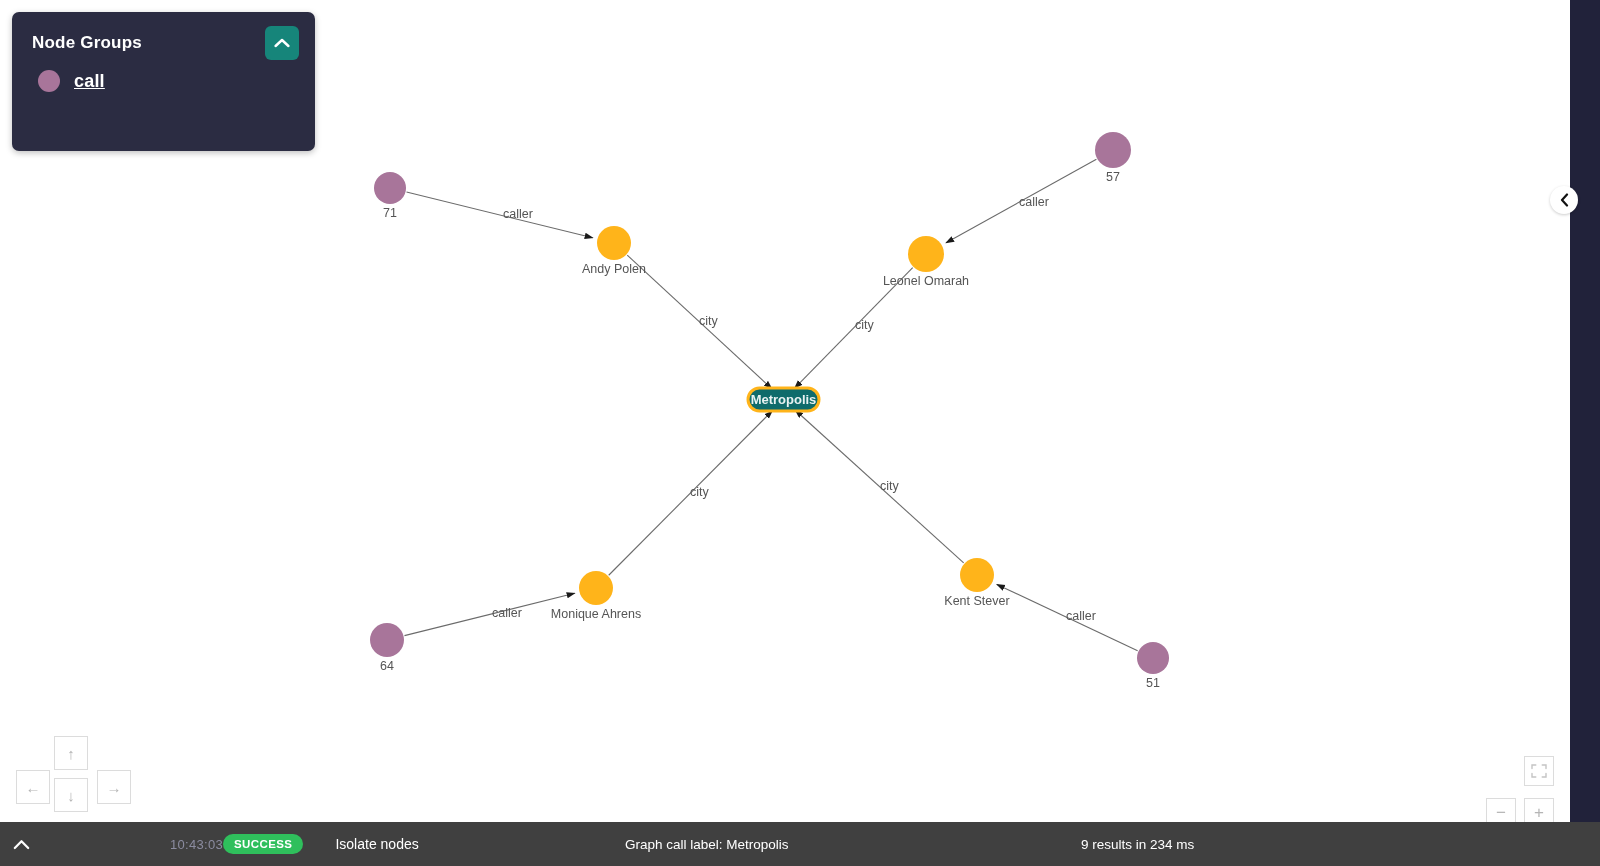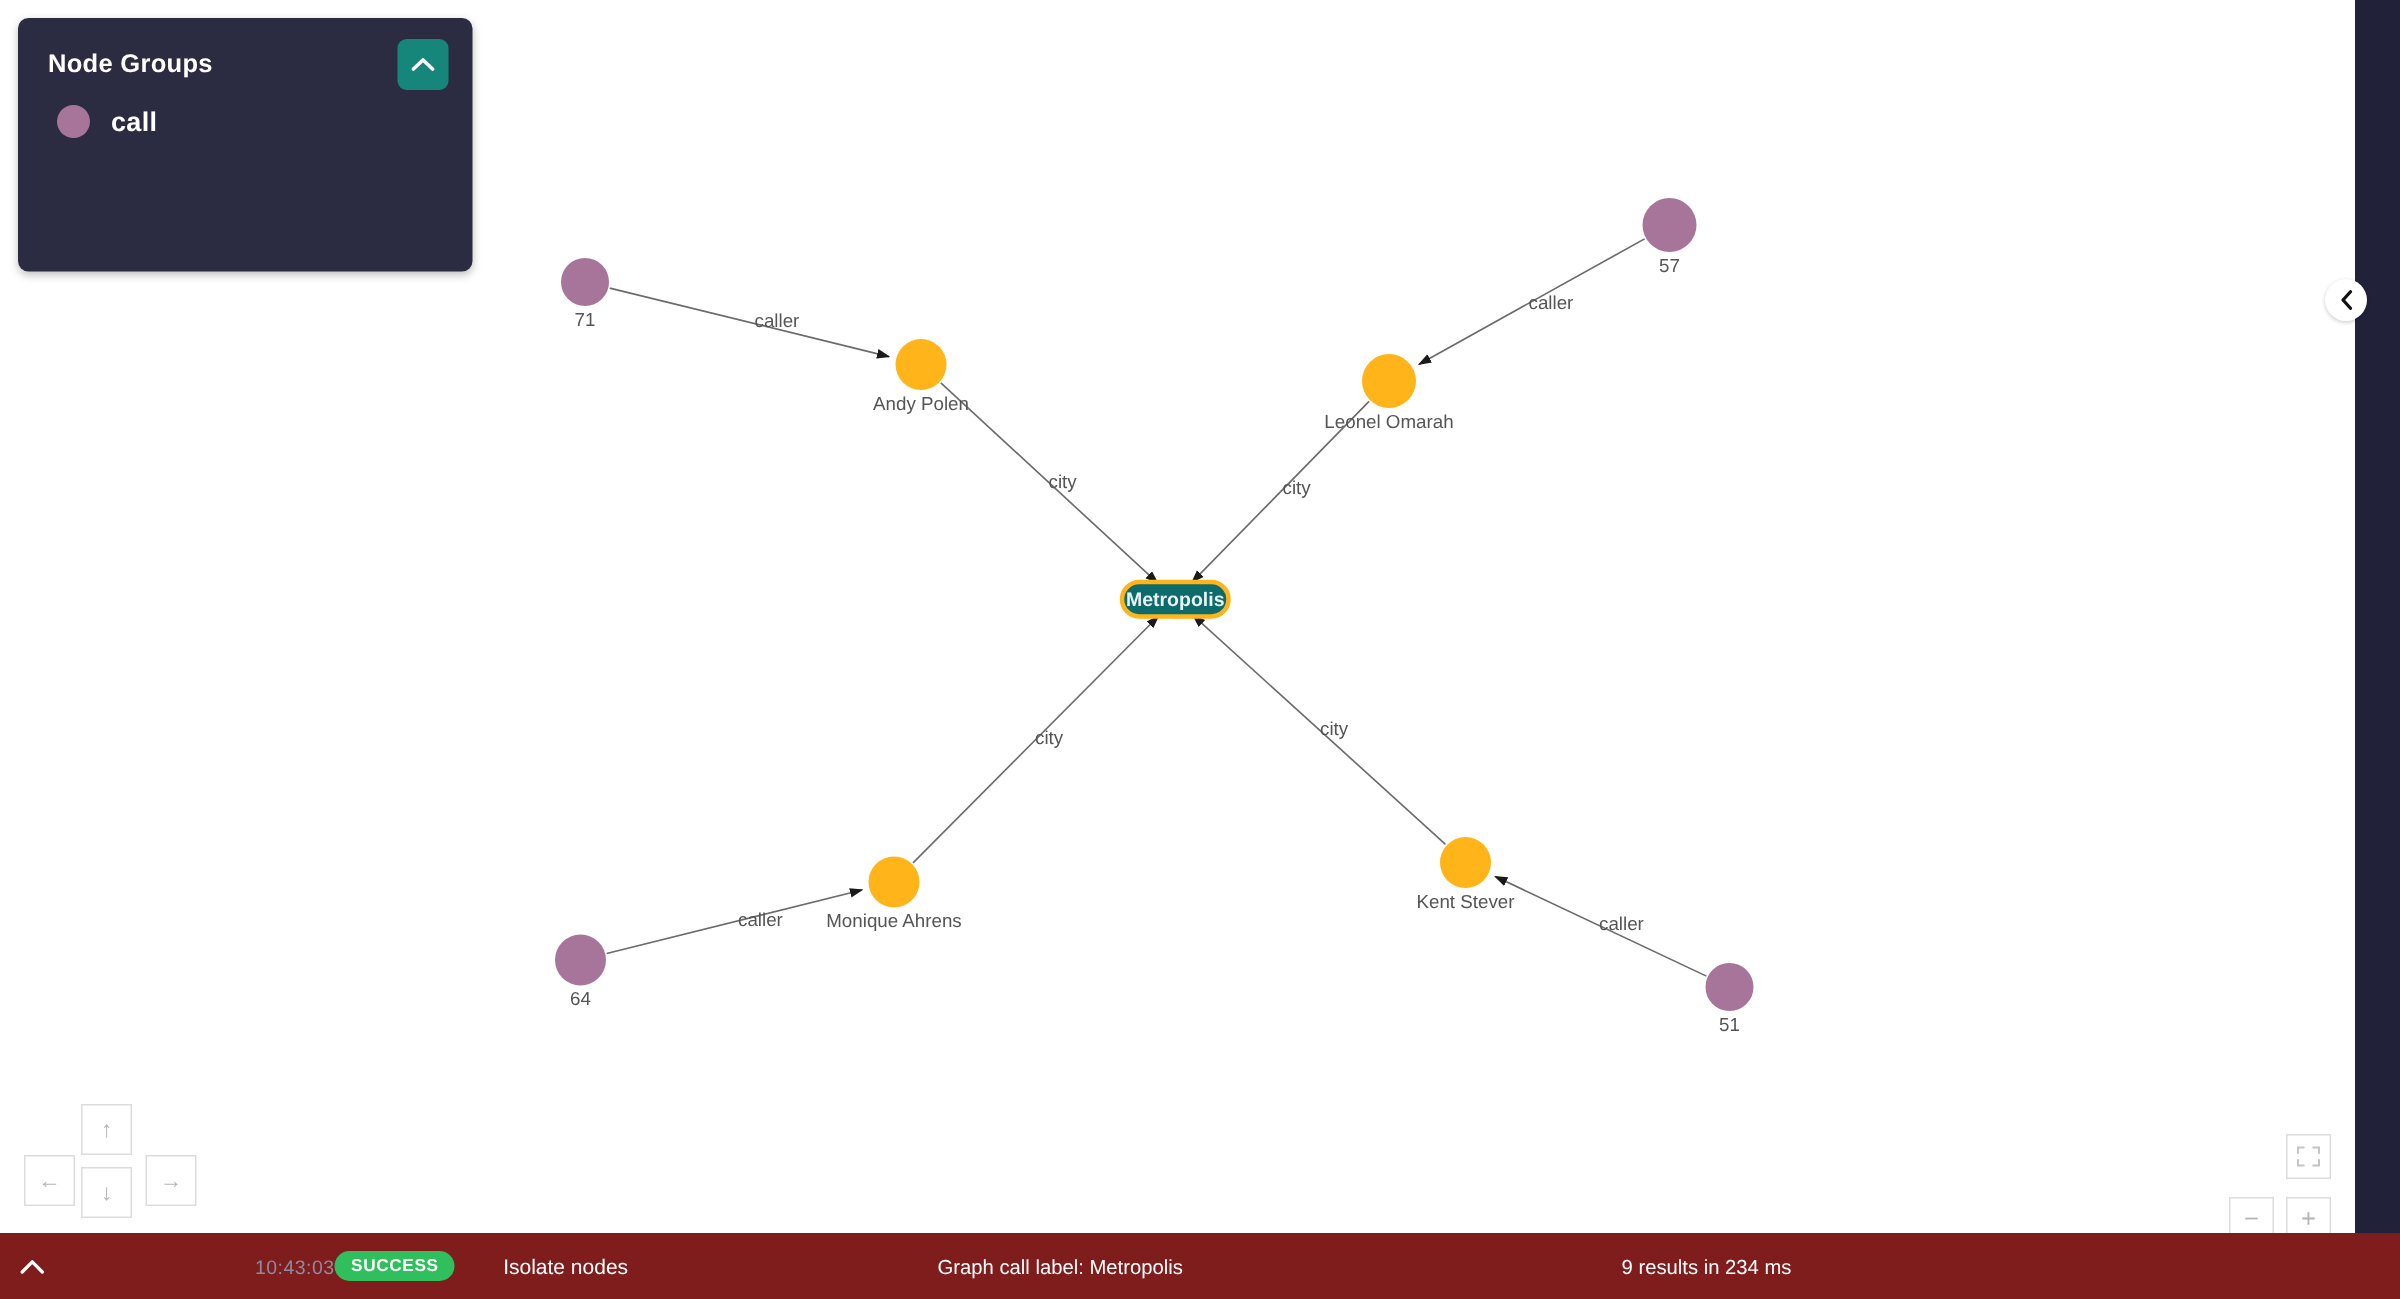--- a/index.html
+++ b/index.html
@@ -67,21 +67,21 @@
     fill: #e8f2f2;
     text-anchor: middle;
   }
 
   
   #node-groups-panel {
     position: absolute;
     left: 12px;
     top: 12px;
     width: 303px;
-    height: 169px;
+    height: 139px;
     background: #2b2c42;
     border-radius: 7px;
     box-shadow: 0 2px 6px rgba(0,0,0,0.25);
   }
   #node-groups-header {
     display: flex;
     align-items: center;
     justify-content: space-between;
     padding: 14px 16px 6px 20px;
   }
@@ -118,20 +118,21 @@
     border-radius: 50%;
     flex: none;
   }
   .legend-swatch.call { background: #a8759a; }
   .legend-swatch.person { background: #ffb41a; }
   .legend-label {
     color: #ffffff;
     font-size: 18px;
     font-weight: bold;
     letter-spacing: 0.2px;
+    text-decoration: underline;
   }
 
   
   #pan-controls {
     position: absolute;
     left: 14px;
     bottom: 42px;
     width: 130px;
     height: 92px;
   }
@@ -213,21 +214,21 @@
     box-shadow: 0 1px 3px rgba(0,0,0,0.2);
   }
 
   
   #status-bar {
     position: absolute;
     left: 0;
     bottom: 0;
     width: 1600px;
     height: 44px;
-    background: #7f1d1d;
+    background: #404040;
     display: flex;
     align-items: center;
     color: #ffffff;
     font-size: 13.5px;
   }
   #status-collapse-button {
     width: 34px;
     margin-left: 4px;
     display: flex;
     align-items: center;

